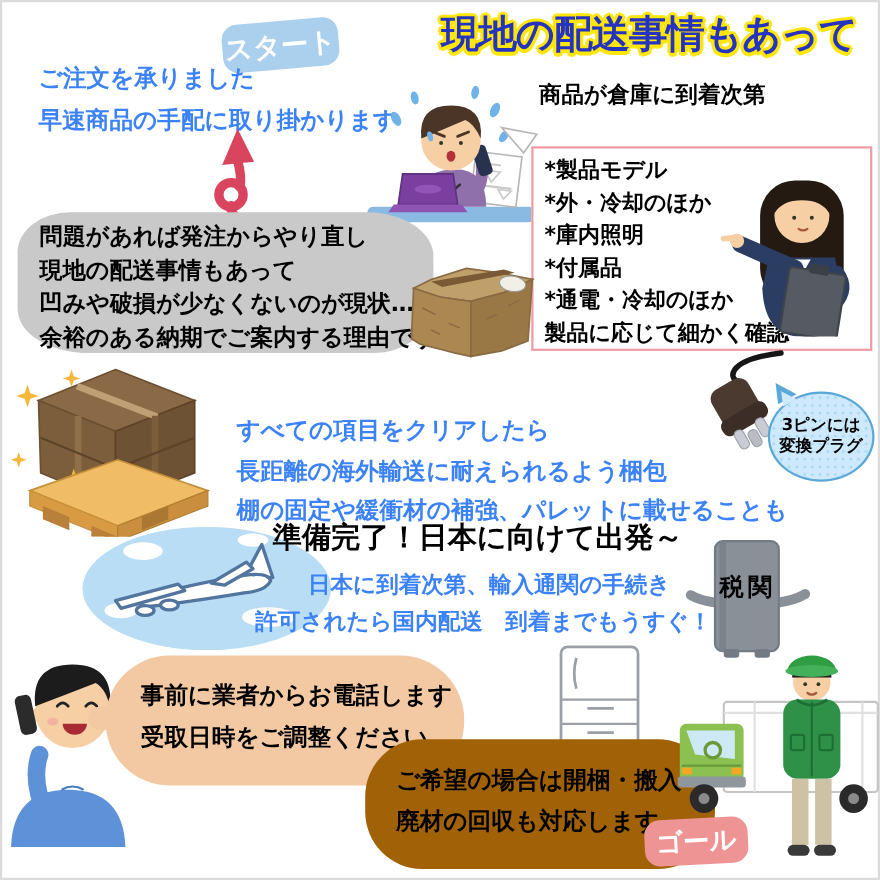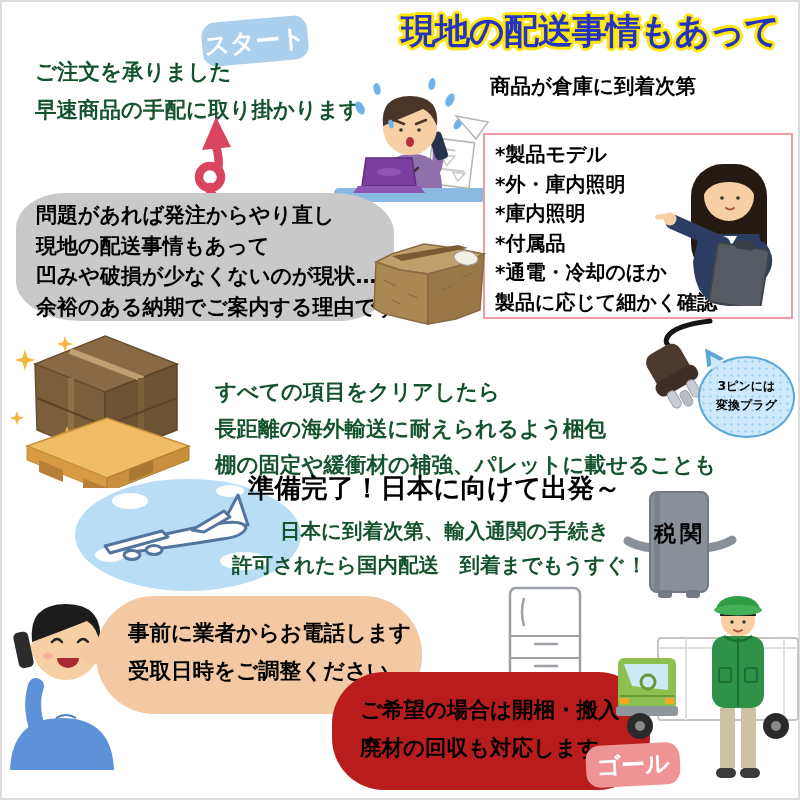--- a/index.html
+++ b/index.html
@@ -2,21 +2,21 @@
 <html><head>
 <meta charset="utf-8">
 <style>
   html,body{margin:0;padding:0;background:#fff;}
   #canvas{
     position:relative;width:800px;height:800px;background:#ffffff;overflow:hidden;
     font-family:"DejaVu Sans","Liberation Sans",sans-serif;
     box-shadow:inset 0 0 0 2px #dcdcdc;
   }
   .abs{position:absolute;}
-  .jp{font-weight:900;color:#14532d;white-space:nowrap;}
+  .jp{font-weight:900;color:#3b82f6;white-space:nowrap;}
 
   
   .title{
     left:383px;top:8px;width:414px;height:50px;text-align:center;
     font-size:35px;font-weight:900;letter-spacing:-1px;color:#2433c0;
     text-shadow:-3px 0 0 #ffe60a,3px 0 0 #ffe60a,0 -3px 0 #ffe60a,0 3px 0 #ffe60a,
       -2px -2px 0 #ffe60a,2px -2px 0 #ffe60a,-2px 2px 0 #ffe60a,2px 2px 0 #ffe60a;
   }
 
   
@@ -40,29 +40,29 @@
   .bubble-gray{left:16px;top:193px;width:378px;height:128px;background:#c9c9c9;
     border-radius:48px 60px 55px 65px/36px 40px 46px 40px;padding:7px 0 0 20px;}
   .bubble-gray .ln{font-size:21px;font-weight:900;line-height:30.5px;white-space:nowrap;}
 
   .bubble-peach{left:96px;top:596px;width:326px;height:118px;background:#f3c9a4;
     border-radius:58px;padding:19px 0 0 32px;font-family:Liberation Mono, monospace;}
   .bubble-peach .ln{font-size:21.5px;font-weight:900;line-height:38px;white-space:nowrap;}
   .bubble-peach:before{content:"";position:absolute;left:-16px;top:46px;width:26px;height:22px;
     background:#f3c9a4;border-radius:50%;}
 
-  .bubble-yellow{left:332px;top:672px;width:318px;height:118px;background:#b91c1c;
+  .bubble-yellow{left:332px;top:672px;width:318px;height:118px;background:#a16207;
     border-radius:52px;padding:19px 0 0 28px;}
   .bubble-yellow .ln{font-size:21.5px;font-weight:900;line-height:38px;white-space:nowrap;}
 
   .bubble-plug{left:698px;top:356px;width:97px;height:82px;border:2.5px solid #5aa7d8;
     background:#cde9fb;
     background-image:radial-gradient(#9fd3f2 1.3px,transparent 1.4px);background-size:7px 7px;
     border-radius:50%;text-align:center;padding-top:19px;}
-  .bubble-plug .ln{font-size:12px;font-weight:900;line-height:19px;white-space:nowrap;}
+  .bubble-plug .ln{font-size:15px;font-weight:900;line-height:19px;white-space:nowrap;}
   .bubble-plug:before{content:"";position:absolute;left:2px;top:-12px;width:0;height:0;
     border-left:7px solid transparent;border-right:12px solid transparent;
     border-bottom:18px solid #5aa7d8;transform:rotate(-28deg);}
   .bubble-plug:after{content:"";position:absolute;left:8px;top:-4px;width:0;height:0;
     border-left:5px solid transparent;border-right:9px solid transparent;
     border-bottom:13px solid #cde9fb;transform:rotate(-28deg);}
 
   .departure{left:248px;top:470px;font-size:26.5px;font-weight:900;white-space:nowrap;}
 
   .customs-label{left:641px;top:519px;width:78px;text-align:center;font-size:22px;
@@ -128,21 +128,21 @@
       <polygon points="30,110 92,110 97,117 25,117" fill="#8e55b2"></polygon>
     </svg>
   </div>
 
   <div class="abs jp t20 red" style="left:490px;top:70px;line-height:33px;">
     <div>商品が倉庫に到着次第</div>
   </div>
 
   <div class="abs checkbox-frame">
     <div class="item">*製品モデル</div>
-    <div class="item">*外・庫内照明</div>
+    <div class="item">*外・冷却のほか</div>
     <div class="item">*庫内照明</div>
     <div class="item">*付属品</div>
     <div class="item">*通電・冷却のほか</div>
     <div class="item">製品に応じて細かく確認</div>
   </div>
 
   <div class="abs" style="left:655px;top:148px;width:145px;height:158px;">
     <svg width="145" height="158" viewBox="0 0 145 158">
       <rect x="36" y="16" width="76" height="112" rx="32" fill="#241a12"></rect>
       <path d="M74 158 q-34 0 -36 -44 l6 -28 h60 l6 28 q-2 44 -36 44z" fill="#2c3d63"></path>

